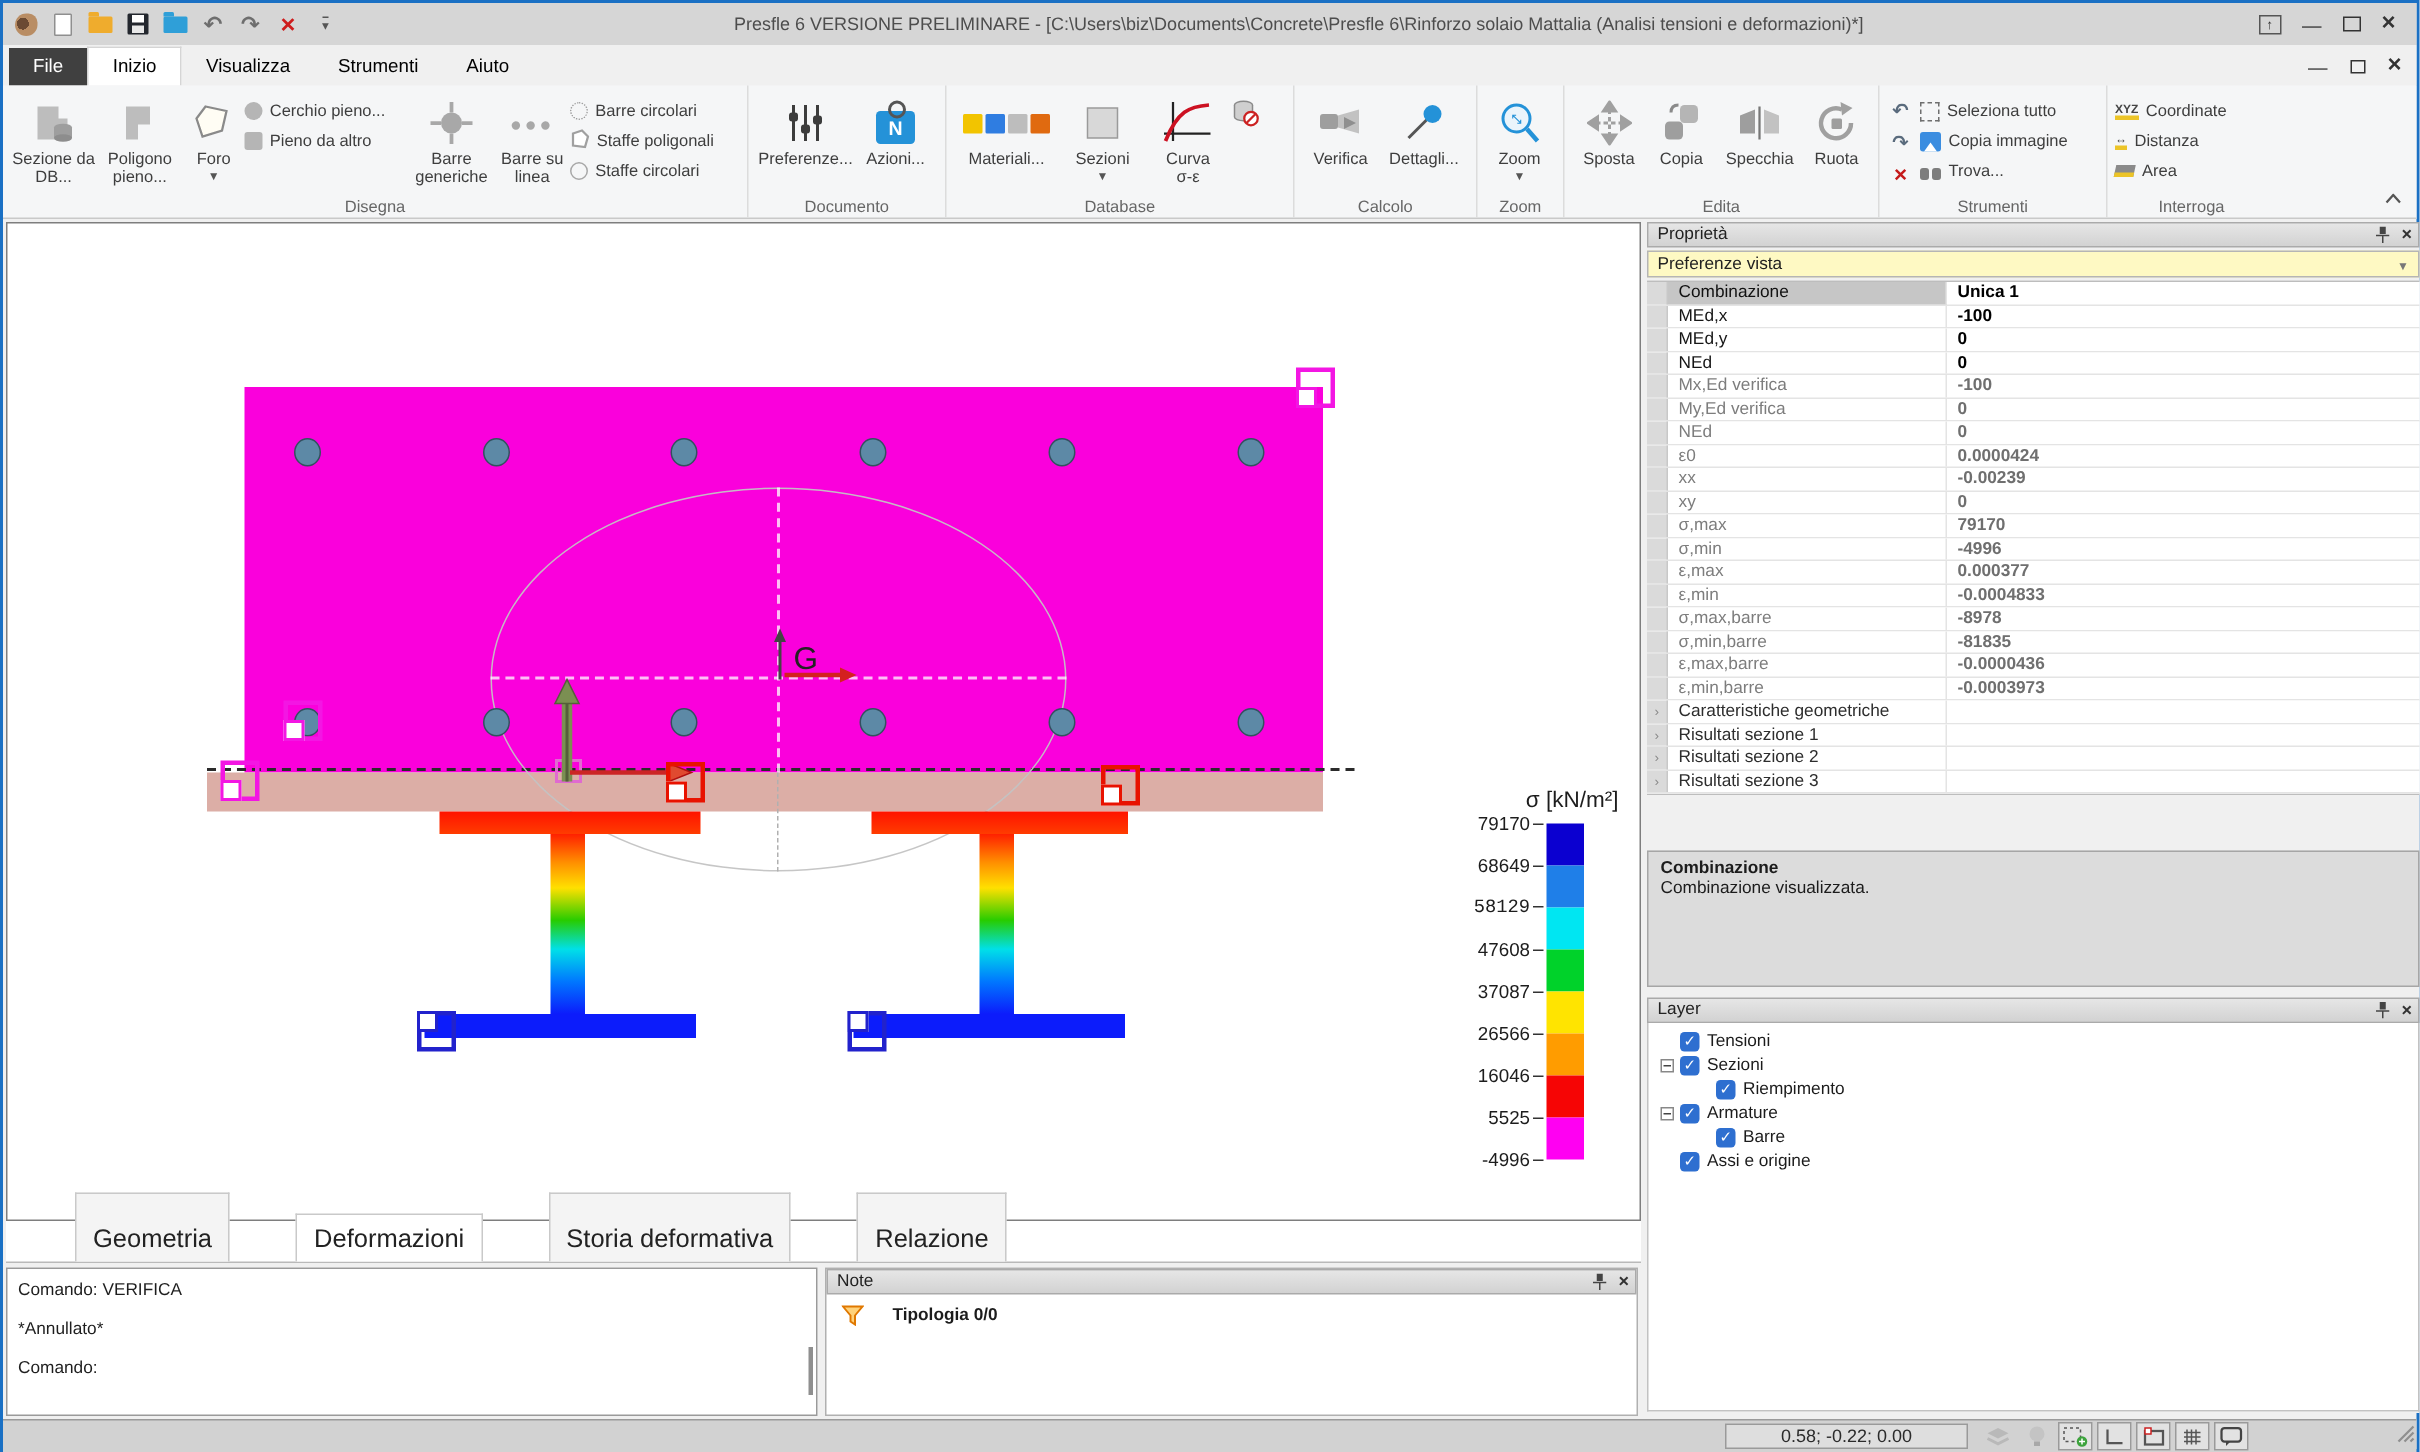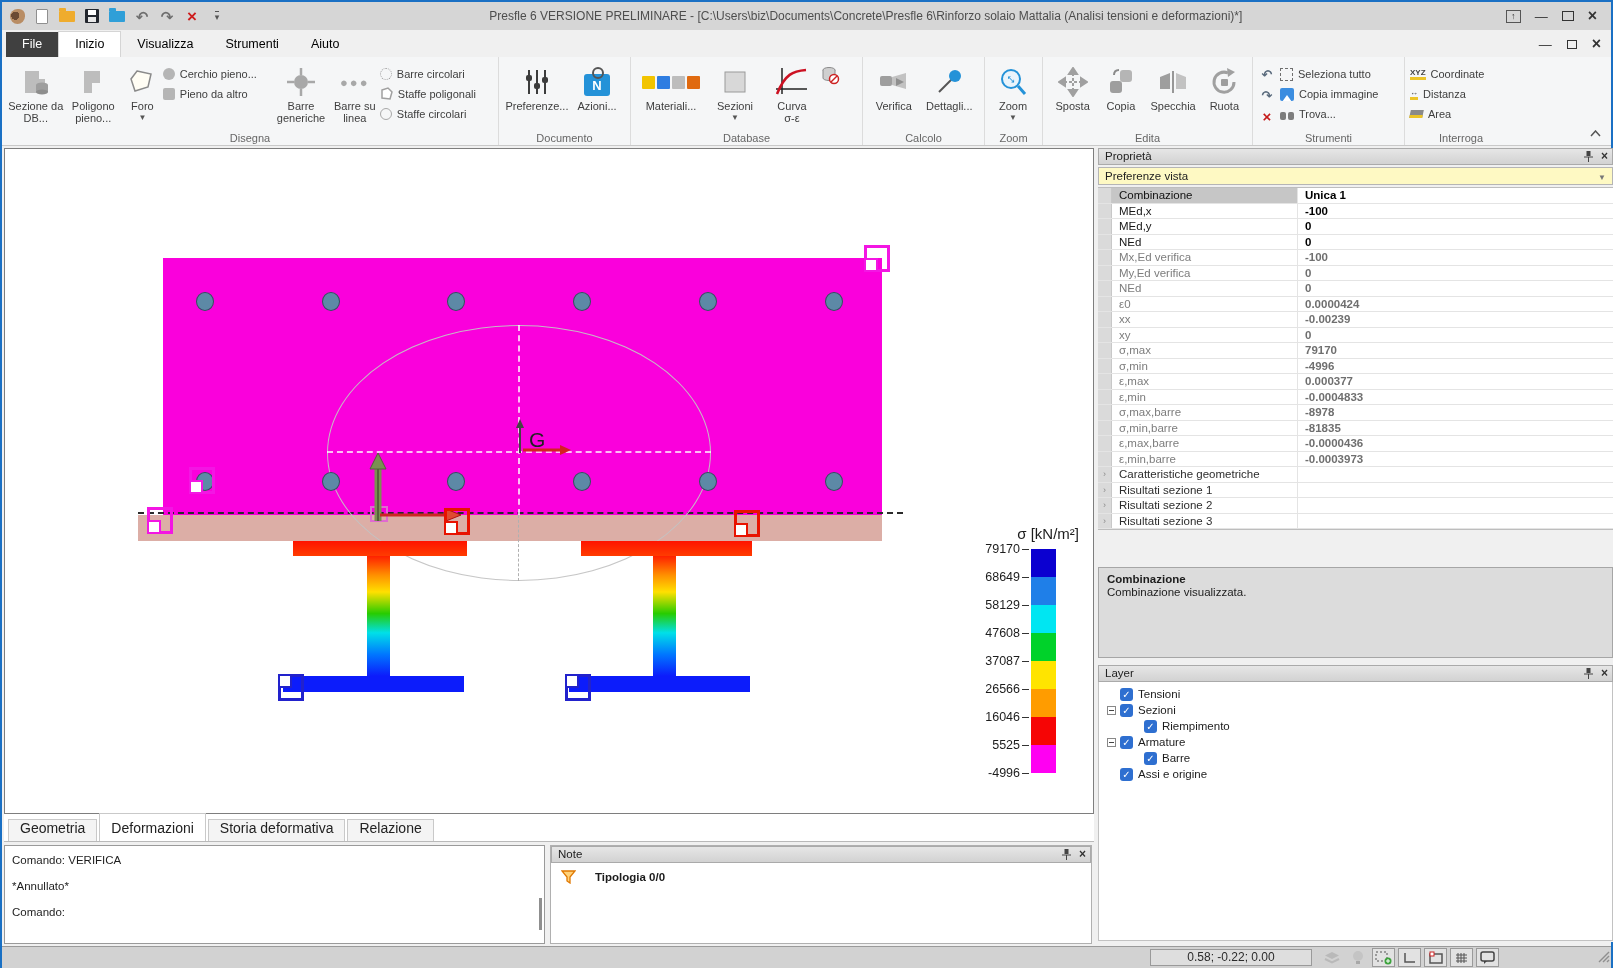--- a/index.html
+++ b/index.html
@@ -130,21 +130,21 @@
   .layerpanel { position:absolute; left:0; top:517px; width:515px; }
   .layer-tree { background:#fff; border:1px solid #c2c2c2; border-top:none; height:259px; padding-top:4px; }
   .trow { display:flex; align-items:center; height:16px; font-size:11.5px; color:#1c1c1c; }
   .expbox { width:9px; height:9px; border:1px solid #888; background:#fff; position:relative; margin-right:4px; flex:none; }
   .expbox::before { content:""; position:absolute; left:1px; right:1px; top:3px; height:1px; background:#444; }
   .expspace { width:13px; flex:none; }
   .chk { width:13px; height:13px; background:#2e6fd0; border-radius:3px; color:#fff; font-size:10px; line-height:13px; text-align:center; margin-right:5px; flex:none; }
 
   
   .btabbar { position:absolute; left:2px; top:812px; width:1090px; height:28px; background:#fff; border-bottom:1px solid #b9b9b9; display:flex; align-items:flex-end; padding-left:4px; }
-  .btab { font-size:14px; color:#222; padding:0 11px 5px; border:1px solid #c9c9c9; border-bottom:none; background:#f4f4f4; margin-right:2px; }
+  .btab { font-size:17px; color:#222; padding:20px 11px 5px; border:1px solid #c9c9c9; border-bottom:none; background:#f4f4f4; margin-right:2px;margin-left:42px; }
   .btab.active { background:#fff; padding-top:6px; }
   .cmdpanel { position:absolute; left:2px; top:843px; width:541px; height:99px; background:#fff; border:1px solid #9a9a9a; }
   .cmdline { font-size:11.5px; color:#1e1e1e; padding:8px 0 0 7px; height:26px; }
   .cmd-scroll { position:absolute; right:2px; top:52px; width:3px; height:32px; background:#8f8f8f; }
   .notepanel { position:absolute; left:548px; top:843px; width:542px; height:99px; background:#fff; border:1px solid #b0b0b0; }
   .notebody { display:flex; align-items:center; gap:19px; padding:7px 0 0 10px; font-size:11.5px; color:#1c1c1c;font-weight:bold; }
 
   
   .statusbar { position:absolute; left:0; right:0; top:944px; height:22px; background:#d2d2d2; border-top:1px solid #9a9a9a; }
   .coordbox { position:absolute; left:1148px; top:2px; width:162px; height:17px; border:1px solid #9a9a9a; background:#dedede;
@@ -554,21 +554,21 @@
           <div style="background: rgb(0, 230, 242);"></div>
           <div style="background: rgb(0, 210, 42);"></div>
           <div style="background: rgb(255, 228, 0);"></div>
           <div style="background: rgb(255, 156, 0);"></div>
           <div style="background: rgb(246, 5, 5);"></div>
           <div style="background: rgb(255, 0, 242);"></div>
         </div>
       <div class="legend-ticks">
           <div class="ltick" style="top: -7px;">79170</div>
           <div class="ltick" style="top: 21px;">68649</div>
-          <div class="ltick" style="top: 49px;">58129</div>
+          <div class="ltick" style="top: 49px; font-family: Liberation Mono, monospace;">58129</div>
           <div class="ltick" style="top: 77px;">47608</div>
           <div class="ltick" style="top: 105px;">37087</div>
           <div class="ltick" style="top: 133px;">26566</div>
           <div class="ltick" style="top: 161px;">16046</div>
           <div class="ltick" style="top: 189px;">5525</div>
           <div class="ltick" style="top: 217px;">-4996</div>
         </div>
     </div>
   </div>
 

